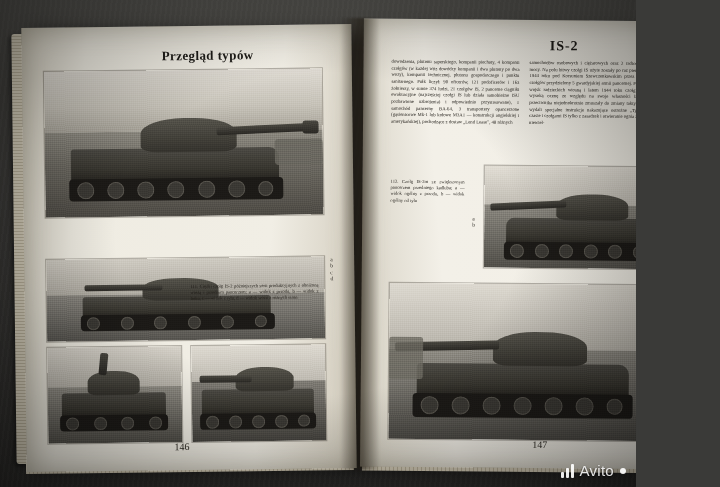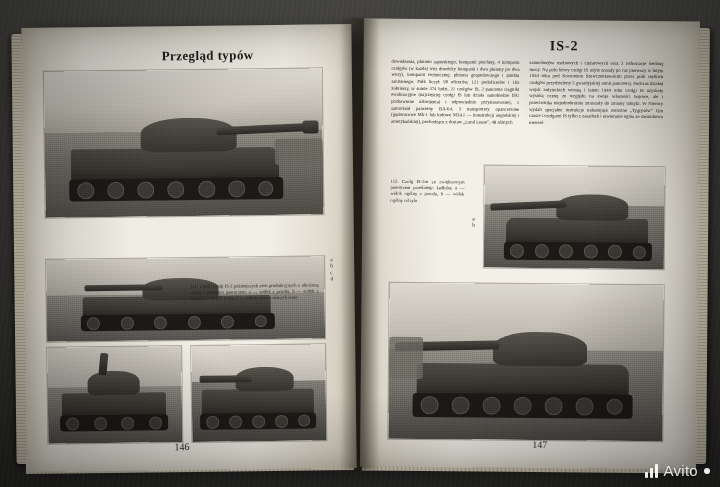--- a/index.html
+++ b/index.html
@@ -2,21 +2,21 @@
 <html><head>
 <meta charset="utf-8">
 <style>
   html,body{margin:0;padding:0;}
   body{
     width:720px;height:487px;overflow:hidden;
     background:#3a3a38;
     font-family:"Liberation Sans", sans-serif;
   }
   #photo{
-    position:relative;width:720px;height:487px;
+    position:relative;width:636px;height:487px;
     background:
       radial-gradient(ellipse at 50% 45%, #6f6f6a 0%, #4a4a46 55%, #2e2e2c 100%);
     overflow:hidden;
     text-decoration:underline;
   }
   
   .surface{
     position:absolute;left:0;top:0;width:720px;height:487px;
     background:
       linear-gradient(180deg,#51504c 0%,#3f3e3b 18%,#363533 55%,#2b2a28 100%);

